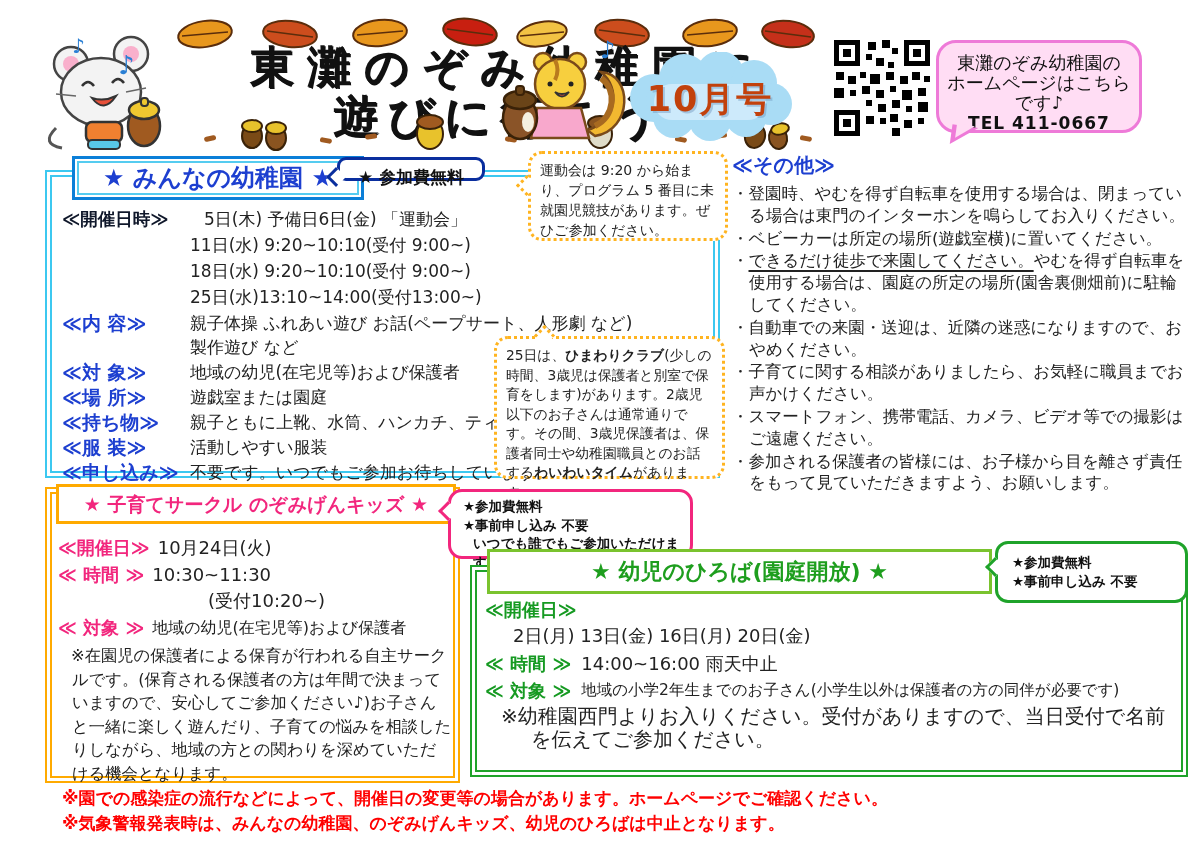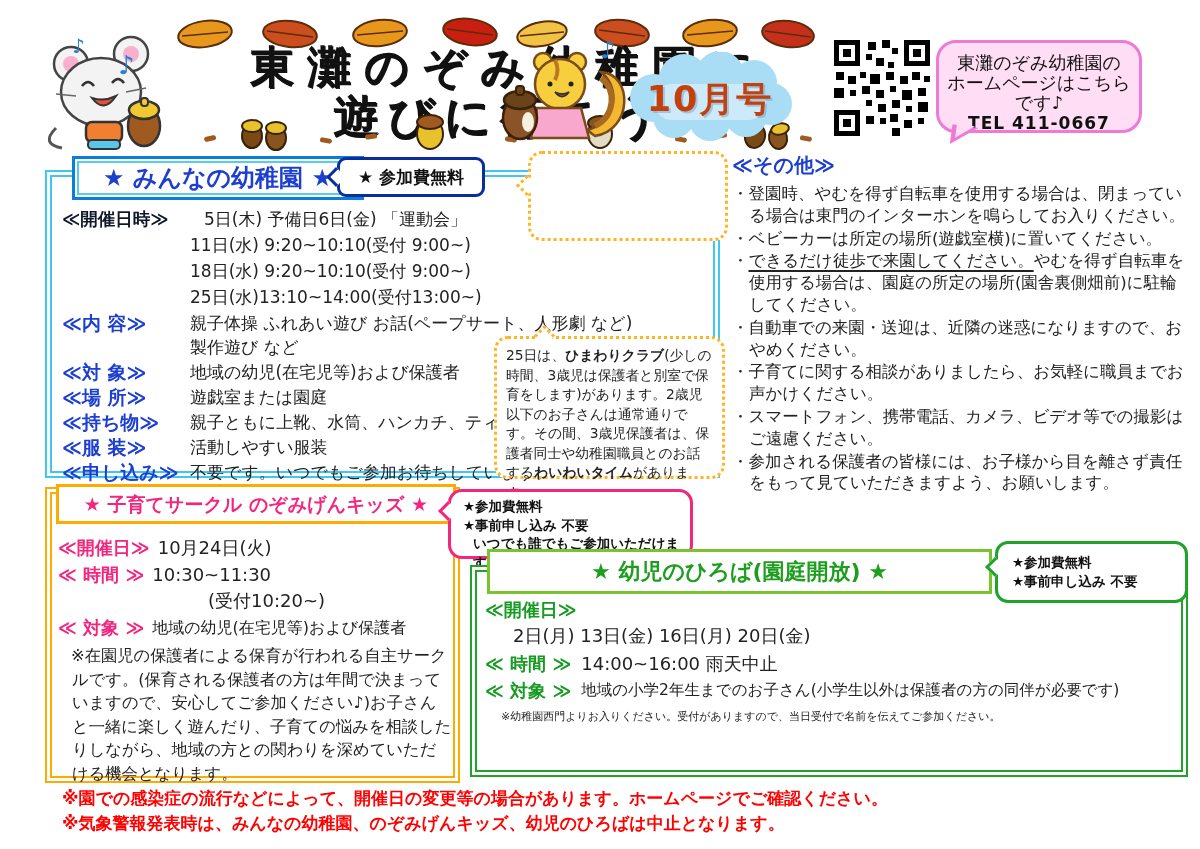--- a/index.html
+++ b/index.html
@@ -43,21 +43,21 @@
     border:3px solid #0b7fd8; box-shadow:inset 0 0 0 2px #fff, inset 0 0 0 4px #55ccf0;
     color:#1d3fd0; font-size:24px; }
   .t-kosodate { left:56px; top:484px; width:400px; height:40px; line-height:34px;
     border:3px solid #ffaa00; color:#f2267d; font-size:19px; }
   .t-hiroba { left:487px; top:549px; width:505px; height:45px; line-height:39px;
     border:3px solid #7ac32e; color:#1e9e1e; font-size:22px; }
 
   
   .badge { position:absolute; background:#fff; color:#111; font-weight:bold; }
   .badge .wedge { position:absolute; width:14px; height:14px; background:#fff; transform:rotate(45deg); }
-  .b-minna { left:337px; top:157px; width:148px; height:40px; line-height:34px;
+  .b-minna { left:337px; top:157px; width:148px; height:24px; line-height:34px;
     border:3px solid #0a2e9e; border-radius:9px; text-align:center; font-size:17px; }
   .b-minna .wedge { left:-11px; top:10px; border-left:3px solid #0a2e9e; border-bottom:3px solid #0a2e9e; }
   .b-kosodate { left:448px; top:489px; width:245px; height:70px;
     border:3px solid #f2267d; border-radius:14px; font-size:13.5px; line-height:18.5px; padding:5px 10px 0 12px; }
   .b-kosodate .wedge { left:-10px; top:12px; border-left:3px solid #f2267d; border-bottom:3px solid #f2267d; }
   .b-kosodate .indent { padding-left:10px; }
   .b-hiroba { left:995px; top:541px; width:193px; height:62px;
     border:3px solid #1fa32a; border-radius:13px; font-size:13.5px; line-height:19px; padding:9px 8px 0 14px; }
   .b-hiroba .wedge { left:-10px; top:16px; border-left:3px solid #1fa32a; border-bottom:3px solid #1fa32a; }
 
@@ -93,21 +93,21 @@
   .krow .sm { font-size:16px; }
   .k-receipt { padding-left:150px; font-size:18px; line-height:26px; }
   .k-note { margin-top:3px; font-size:16.3px; line-height:23.6px; padding-left:14px; text-indent:-1px; }
 
   
   .hiroba-content { position:absolute; left:485px; top:598px; width:692px; color:#222; }
   .h-lbl { color:#169a22; font-weight:bold; font-size:18px; }
   .h-dates { font-size:18px; line-height:28px; padding-left:28px; white-space:nowrap; }
   .hrow { display:flex; gap:10px; font-size:18px; line-height:27px; }
   .hrow .val-sm { font-size:15.5px; line-height:27px; }
-  .h-note { font-size:11px; line-height:23px; padding-left:46px; text-indent:-30px; margin-top:1px; }
+  .h-note { font-size:20px; line-height:23px; padding-left:46px; text-indent:-30px; margin-top:1px; }
 
   
   .footer { position:absolute; left:62px; top:786px; width:1100px; color:#ff0000; font-weight:bold;
     font-size:17px; line-height:24.5px; }
 
   .deco { position:absolute; }
 </style>
 </head>
 <body>
 
@@ -334,20 +334,21 @@
       <div class="val">活動しやすい服装</div>
     </div>
     <div class="mrow">
       <div class="lbl">≪申し込み≫</div>
       <div class="val">不要です。いつでもご参加お待ちしています。</div>
     </div>
   </div>
 
   <div class="dotted-bubble bub-sports">
     <div class="dwedge"></div>
+    <span>運動会は 9:20 から始まり、プログラム 5 番目に未就園児競技があります。ぜひご参加ください。</span>
   </div>
   <div class="dotted-bubble bub-himawari">
     <div class="dwedge"></div>
     <span>25日は、</span><b>ひまわりクラブ</b><span>(少しの時間、3歳児は保護者と別室で保育をします)があります。2歳児以下のお子さんは通常通りです。その間、3歳児保護者は、保護者同士や幼稚園職員とのお話する</span><b>わいわいタイム</b><span>があります。</span>
   </div>
 
   <div class="other">
     <h2>≪その他≫</h2>
     <ul>
       <li><span class="uline"></span><span>登園時、やむを得ず自転車を使用する場合は、閉まっている場合は東門のインターホンを鳴らしてお入りください。</span></li>

